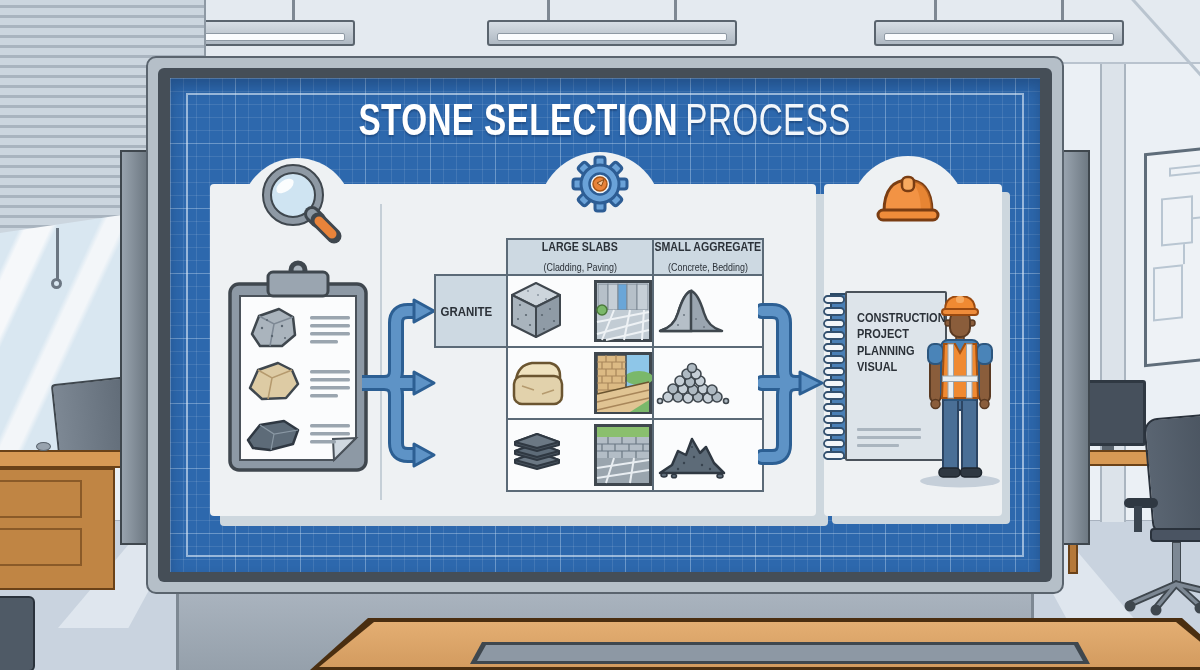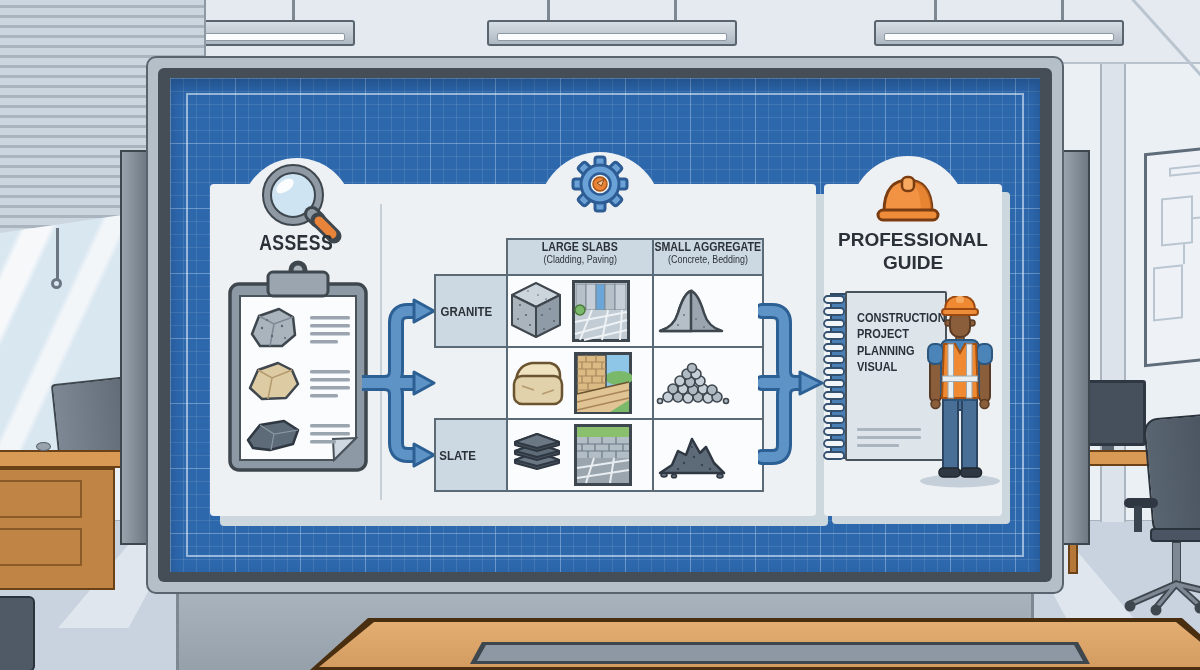--- a/index.html
+++ b/index.html
@@ -52,21 +52,21 @@
   .panel{background:var(--panel-bg,#eef1f3);border-radius:4px;}
   .panel-shadow{background:#cdd7de;border-radius:4px;}
   .bump{border-radius:50%;background:var(--panel-bg,#eef1f3);}
   .divider{width:2px;background:#c5cfd7;}
   .ink{color:var(--ink,#2b3138);}
   .cx{display:inline-block;white-space:nowrap;} .cx80{transform:scaleX(.8);} .cx85{transform:scaleX(.85);}
   .assess-label{left:210px;top:230px;width:172px;text-align:center;font-size:22px;font-weight:700;letter-spacing:.5px;}
   .types-heading{left:400px;top:207px;width:400px;text-align:center;font-size:18.5px;font-weight:700;letter-spacing:.3px;}
   .guide-label{left:824px;top:229px;width:178px;text-align:center;font-size:19px;font-weight:700;line-height:1.2;white-space:pre-line;}
   
-  .cell{position:absolute;border:2px solid #5b6a77;display:flex;align-items:center;justify-content:flex-start;}
+  .cell{position:absolute;border:2px solid #5b6a77;display:flex;align-items:center;justify-content:space-between;}
   .cell-head{background:var(--table-header-bg,#cdd9e2);flex-direction:column;line-height:1.12;}
   .cell-label{background:var(--table-header-bg,#cdd9e2);font-weight:700;font-size:13.5px;}
   .cell-body{background:#fbfcfd;gap:8px;}
   .ht{font-size:12.5px;font-weight:700;} .hs{font-size:10.5px;}
   
   .nb-spine{left:830px;top:293px;width:17px;height:166px;background:#4a7fb5;border:2px solid #2c4a66;}
   .nb-cover{left:845px;top:291px;width:102px;height:170px;background:#dde4ea;border:2px solid #4a525a;border-radius:2px;}
   .nb-title{left:857px;top:310px;width:86px;font-size:12.5px;font-weight:700;line-height:1.3;white-space:pre-line;
             transform:scaleX(.88);transform-origin:0 0;}
   .nb-line{background:#aab5bf;height:3px;border-radius:1px;}
@@ -152,41 +152,43 @@
   </svg>
 
   <div class="abs leg" style="left:120px;top:150px;height:395px;"></div>
   <div class="abs leg" style="left:1062px;top:150px;height:395px;"></div>
   <div class="abs stand"></div>
   <div class="abs board-outer"></div>
   <div class="abs board-dark"></div>
   <div class="abs board-blue"></div>
   <div class="abs board-inline"></div>
 
+  <div class="abs title-wrap">
+    <span class="title-inner"><span class="t-strong">STONE SELECTION</span><span class="t-light">PROCESS</span></span>
+  </div>
 
   <div class="abs bump" style="left:241px;top:158px;width:112px;height:112px;"></div>
   <div class="abs bump" style="left:538px;top:152px;width:124px;height:124px;"></div>
   <div class="abs bump" style="left:850px;top:156px;width:116px;height:116px;"></div>
 
   <div class="abs panel-shadow" style="left:220px;top:194px;width:608px;height:332px;"></div>
   <div class="abs panel" style="left:210px;top:184px;width:606px;height:332px;"></div>
   <div class="abs panel-shadow" style="left:832px;top:192px;width:178px;height:332px;"></div>
   <div class="abs panel" style="left:824px;top:184px;width:178px;height:332px;"></div>
   <div class="abs divider" style="left:380px;top:204px;height:296px;"></div>
 
   <svg class="abs" style="left:243px;top:153px;" width="110" height="100" viewBox="0 0 110 100">
     <circle cx="50" cy="42" r="26" fill="#cfe4f2" stroke="#3f474e" stroke-width="10"></circle>
     <circle cx="50" cy="42" r="26" fill="none" stroke="#8e99a4" stroke-width="6"></circle>
     <ellipse cx="42" cy="33" rx="10" ry="5.5" transform="rotate(-35 42 33)" fill="rgba(255,255,255,.9)"></ellipse>
     <line x1="69" y1="61" x2="75" y2="67" stroke="#3f474e" stroke-width="16" stroke-linecap="round"></line>
     <line x1="69" y1="61" x2="74" y2="66" stroke="#8e99a4" stroke-width="10" stroke-linecap="round"></line>
     <line x1="75" y1="67" x2="91" y2="83" stroke="#3f474e" stroke-width="15" stroke-linecap="round"></line>
     <line x1="76" y1="68" x2="89" y2="81" stroke="#e8833a" stroke-width="9" stroke-linecap="round"></line>
   </svg>
-  <div class="abs assess-label ink"><span class="cx cx80">ASSESS</span></div>
 
   <svg class="abs" style="left:570px;top:154px;" width="60" height="60" viewBox="-30 -30 60 60">
     <g fill="#6aa2d8" stroke="#2d5d94" stroke-width="3" stroke-linejoin="round">
       <rect x="-5" y="-27" width="10" height="10" rx="2.5"></rect>
       <rect x="-5" y="-27" width="10" height="10" rx="2.5" transform="rotate(45)"></rect>
       <rect x="-5" y="-27" width="10" height="10" rx="2.5" transform="rotate(90)"></rect>
       <rect x="-5" y="-27" width="10" height="10" rx="2.5" transform="rotate(135)"></rect>
       <rect x="-5" y="-27" width="10" height="10" rx="2.5" transform="rotate(180)"></rect>
       <rect x="-5" y="-27" width="10" height="10" rx="2.5" transform="rotate(225)"></rect>
       <rect x="-5" y="-27" width="10" height="10" rx="2.5" transform="rotate(270)"></rect>
@@ -198,22 +200,20 @@
     <circle r="7" fill="#e8833a" stroke="#aa5512" stroke-width="1.5"></circle>
     <polygon points="4,-4.5 1.5,2 -3,-1" fill="#f6c79a" stroke="#8a4a12" stroke-width="1"></polygon>
   </svg>
 
   <svg class="abs" style="left:868px;top:172px;" width="80" height="56" viewBox="0 0 80 56">
     <path d="M16,40 C16,16 27,8 40,8 C53,8 64,16 64,40 Z" fill="#f29344" stroke="#7a3d12" stroke-width="3"></path>
     <path d="M40,8 C53,8 64,16 64,40 L53,40 C53,20 47,10 40,8 Z" fill="#e07b28" opacity=".6"></path>
     <rect x="34" y="5" width="12" height="14" rx="5" fill="#f6a95f" stroke="#7a3d12" stroke-width="2.5"></rect>
     <rect x="10" y="38" width="60" height="10" rx="5" fill="#ef8c3a" stroke="#7a3d12" stroke-width="3"></rect>
   </svg>
-  <div class="abs guide-label ink">PROFESSIONAL
-GUIDE</div>
 
   <svg class="abs" style="left:222px;top:258px;" width="152" height="218" viewBox="0 0 152 218">
     <circle cx="76" cy="12" r="7" fill="#aab4bd" stroke="#3f474e" stroke-width="5"></circle>
     <rect x="8" y="26" width="136" height="186" rx="9" fill="#8d99a5" stroke="#3f474e" stroke-width="3.5"></rect>
     <path d="M18,38 H134 V180 L112,202 H18 Z" fill="#fbfcfd" stroke="#4a525a" stroke-width="2"></path>
     <polygon points="134,180 112,202 111,181" fill="#cfd8e0" stroke="#4a525a" stroke-width="2"></polygon>
     <rect x="46" y="14" width="60" height="24" rx="5" fill="#9aa5b0" stroke="#3f474e" stroke-width="3"></rect>
     <path d="M30,76 L37,58 L57,51 L71,59 L73,77 L60,88 L38,88 Z" fill="#aab4bd" stroke="#3f474e" stroke-width="2.5" stroke-linejoin="round"></path>
     <path d="M37,58 L52,66 L71,59 M52,66 L48,88" stroke="#7d8894" stroke-width="1.5" fill="none"></path>
     <g fill="#5a6670">
@@ -355,23 +355,20 @@
           <circle cx="46" cy="22" r="5" fill="#c6cfd7"></circle>
         <circle cx="33" cy="15" r="5" fill="#aeb9c2"></circle>
           <circle cx="42" cy="15" r="5" fill="#c6cfd7"></circle>
         <circle cx="38" cy="9" r="4.5" fill="#aeb9c2"></circle>
         <circle cx="6" cy="42" r="2.5" fill="#c6cfd7"></circle>
           <circle cx="72" cy="42" r="2.5" fill="#aeb9c2"></circle>
       </g>
     </svg>
   </div>
 
-  <div class="cell cell-label" style="left:434px;top:418px;width:74px;height:74px;">
-      <span class="ink cx cx85">SLATE</span>
-    </div>
   <div class="cell cell-body" style="left:506px;top:418px;width:148px;height:74px;">
     <svg width="58" height="50" viewBox="0 0 58 50">
       <g stroke="#2f3842" stroke-width="2" stroke-linejoin="round">
         <polygon points="7,30 29,22 51,30 51,33 29,39 7,33" fill="#49545f"></polygon>
         <polygon points="7,30 29,22 51,30 29,36" fill="#6b7884"></polygon>
         <polygon points="7,21 29,13 51,21 51,24 29,30 7,24" fill="#49545f"></polygon>
         <polygon points="7,21 29,13 51,21 29,27" fill="#5d6b78"></polygon>
         <polygon points="7,12 29,4 51,12 51,15 29,21 7,15" fill="#49545f"></polygon>
         <polygon points="7,12 29,4 51,12 29,18" fill="#6b7884"></polygon>
       </g>

